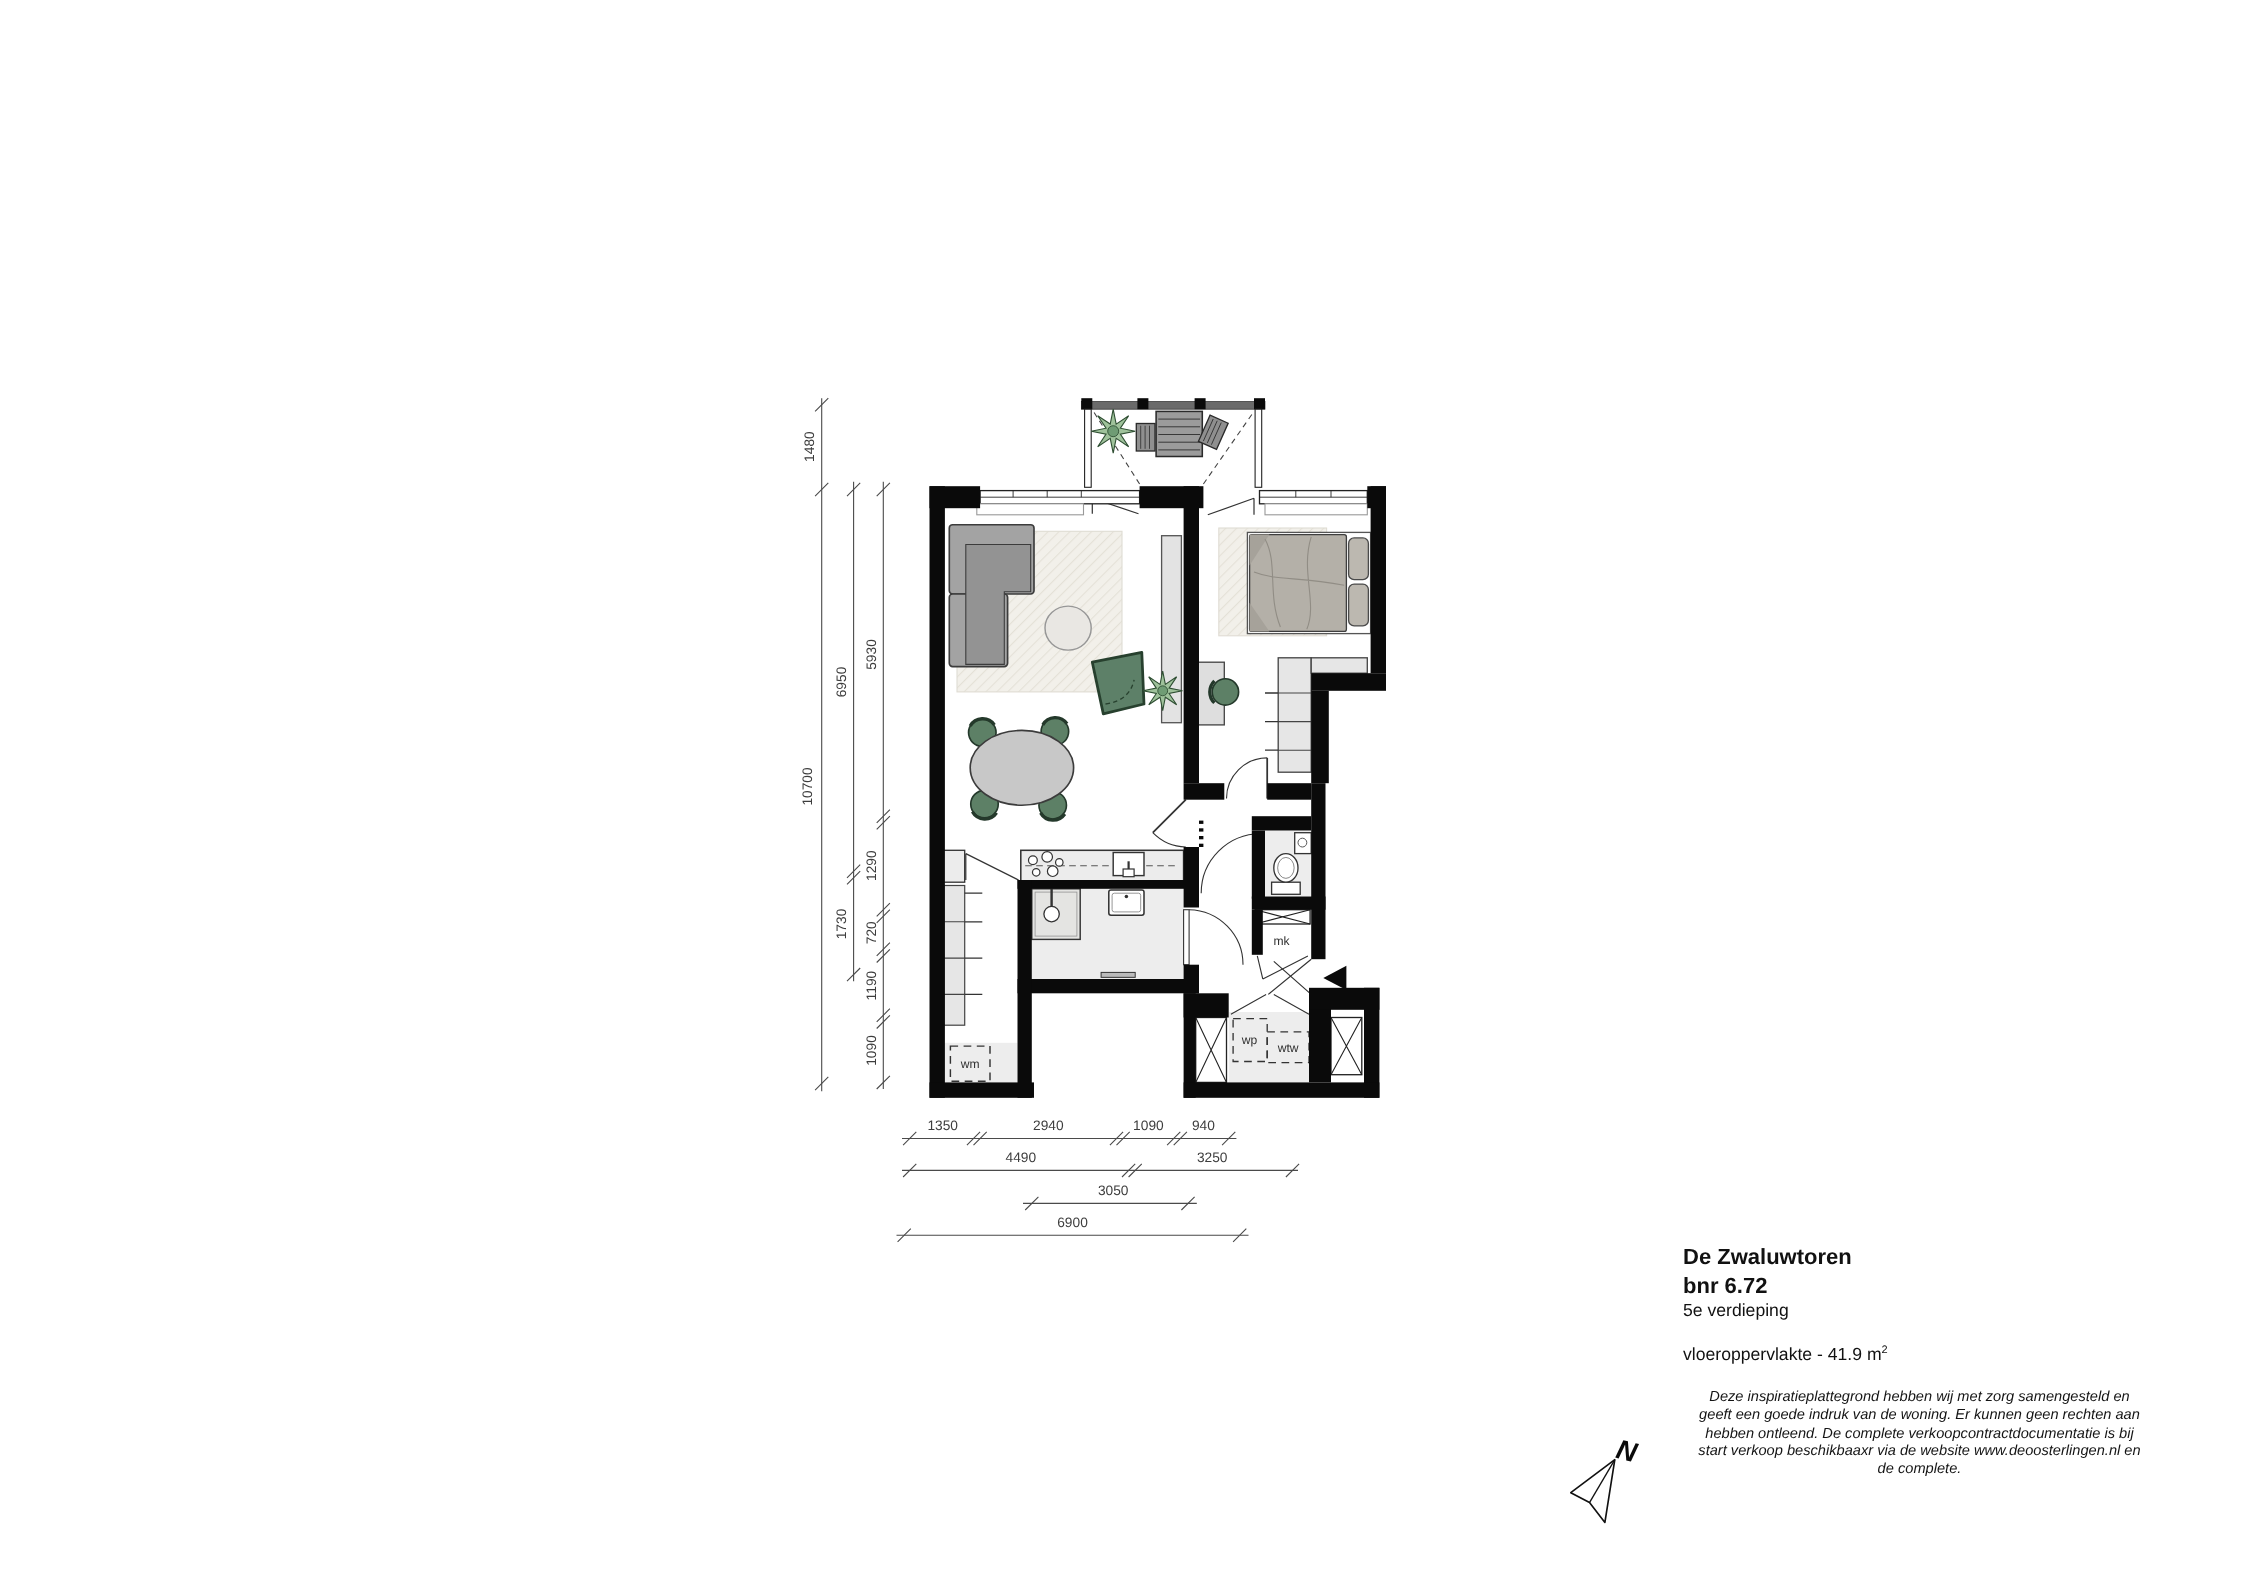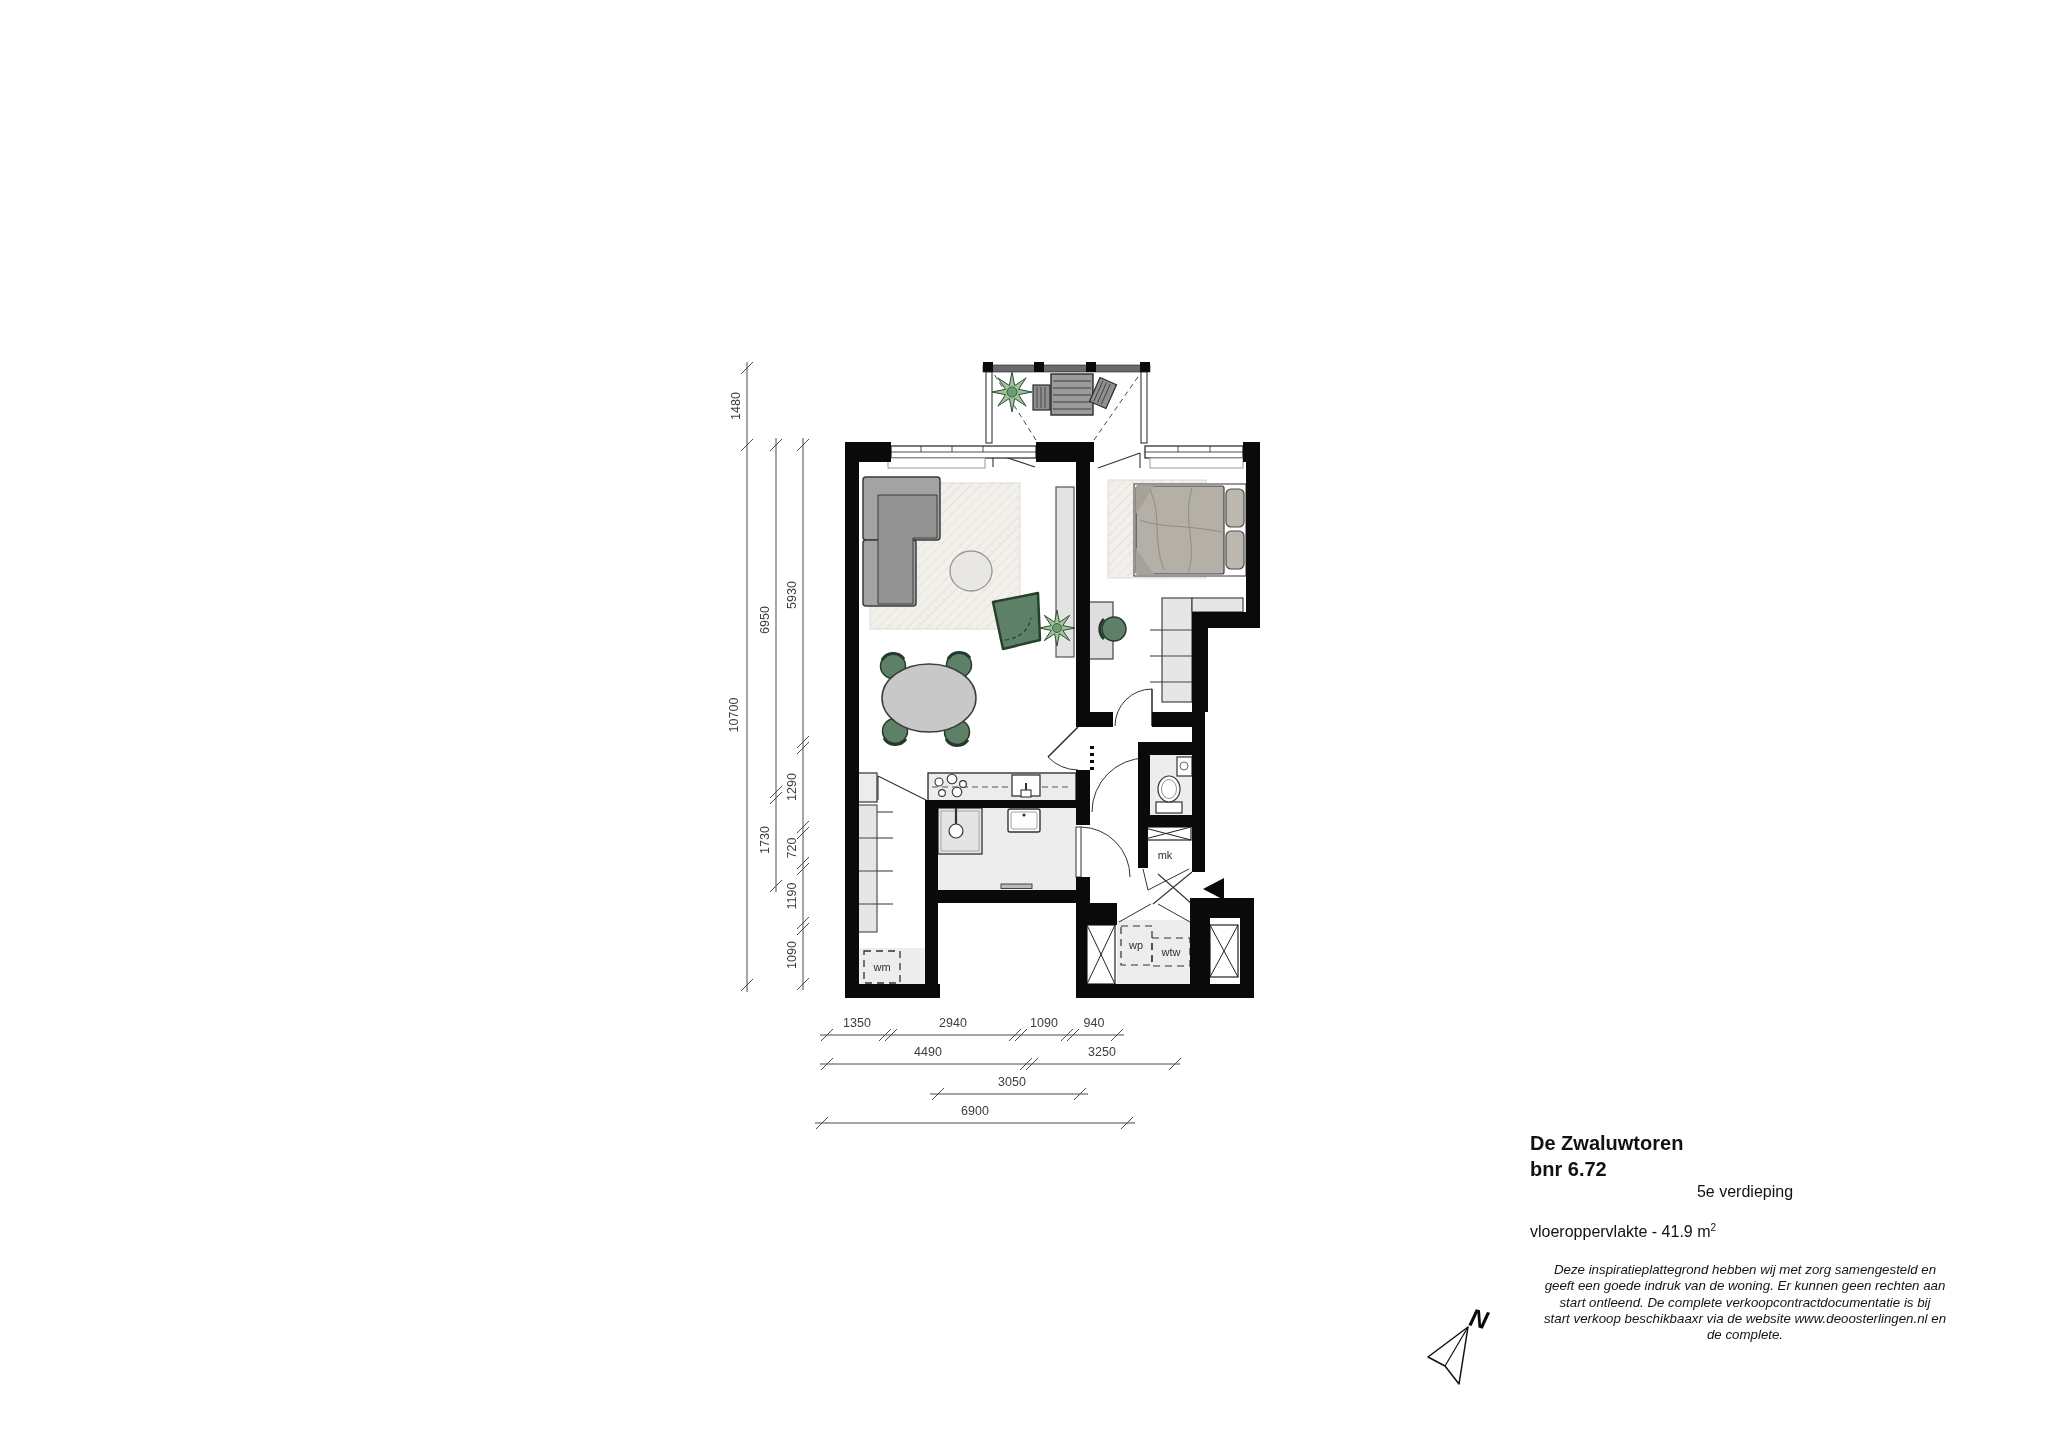--- a/index.html
+++ b/index.html
@@ -2,21 +2,21 @@
 <html><head>
 <meta charset="utf-8">
 <style>
   html,body{margin:0;padding:0;background:#fff;}
   .page{position:relative;width:2048px;height:1448px;background:#ffffff;overflow:hidden;
         font-family:"Liberation Sans", sans-serif;color:#111;}
   .plan-svg{position:absolute;left:0;top:0;}
   .info{position:absolute;left:1530px;top:1130px;width:430px;}
   .info-title{font-size:29px;font-weight:bold;line-height:1.05;margin:0 0 34px 0;}
   .info-sub1,.info-sub2{font-size:20px;font-weight:bold;line-height:1.3;}
-  .info-sub3{font-size:16px;font-weight:normal;line-height:1.3;text-align:center;}
+  .info-sub3{font-size:16px;font-weight:normal;line-height:1.3;}
   .info-area{font-size:16px;margin-top:19px;}
   .info-area sup{font-size:10px;}
   .info-disclaimer{margin-top:21px;font-size:13.3px;font-style:italic;line-height:1.22;color:#141414;text-align:center;}
   .dim-text{font-size:12.5px;fill:#3d3d3d;}
   .room-label{font-size:11px;fill:#303030;}
   .north-n{font-size:25px;font-weight:bold;font-style:italic;fill:#0a0a0a;}
 </style>
 </head>
 <body>
 
@@ -296,19 +296,19 @@
 </svg>
 
 <div class="info">
   <div class="info-sub1">De Zwaluwtoren</div>
   <div class="info-sub2">bnr 6.72</div>
   <div class="info-sub3">5e verdieping</div>
   <div class="info-area"><span>vloeroppervlakte - 41.9 m</span><sup>2</sup></div>
   <div class="info-disclaimer">
     <div>Deze inspiratieplattegrond hebben wij met zorg samengesteld en</div>
     <div>geeft een goede indruk van de woning. Er kunnen geen rechten aan</div>
-    <div>start ontleend. De complete verkoopcontractdocumentatie is bij</div>
+    <div>hebben ontleend. De complete verkoopcontractdocumentatie is bij</div>
     <div>start verkoop beschikbaaxr via de website www.deoosterlingen.nl en</div>
     <div>de complete.</div>
   </div>
 </div>
 
 </div>
 
 </body></html>

